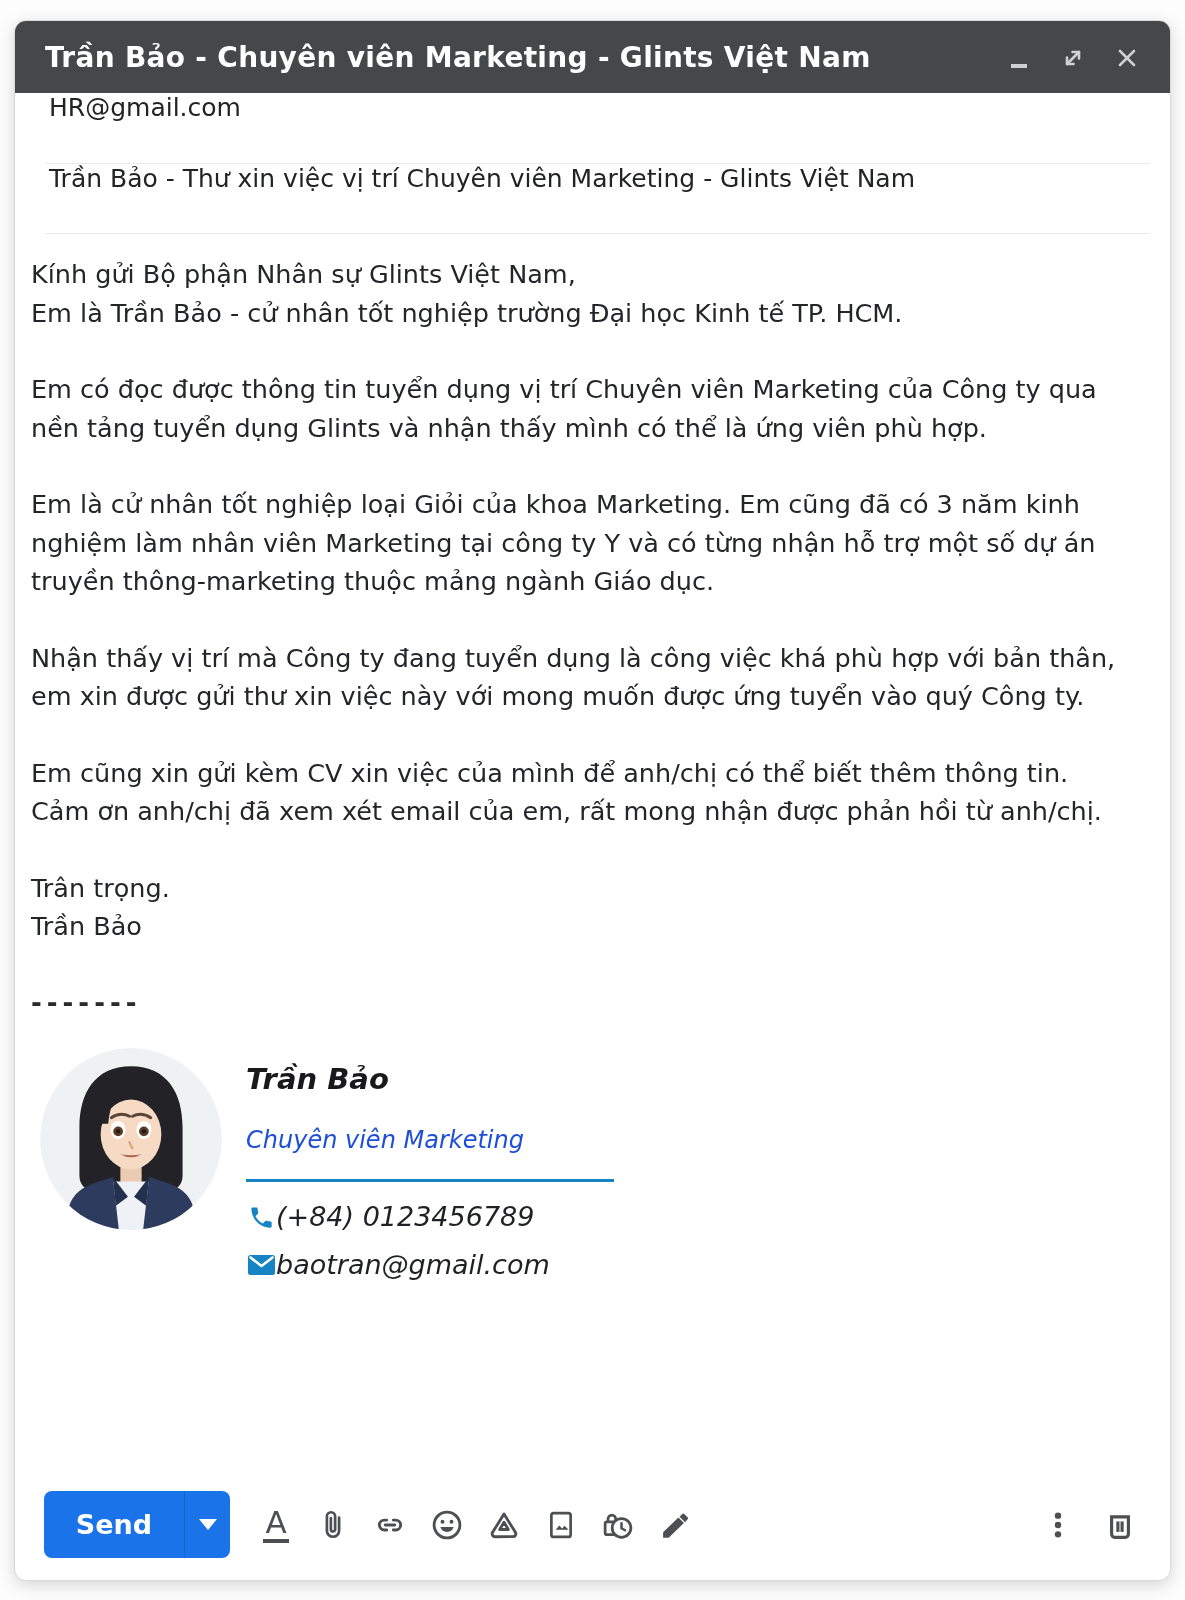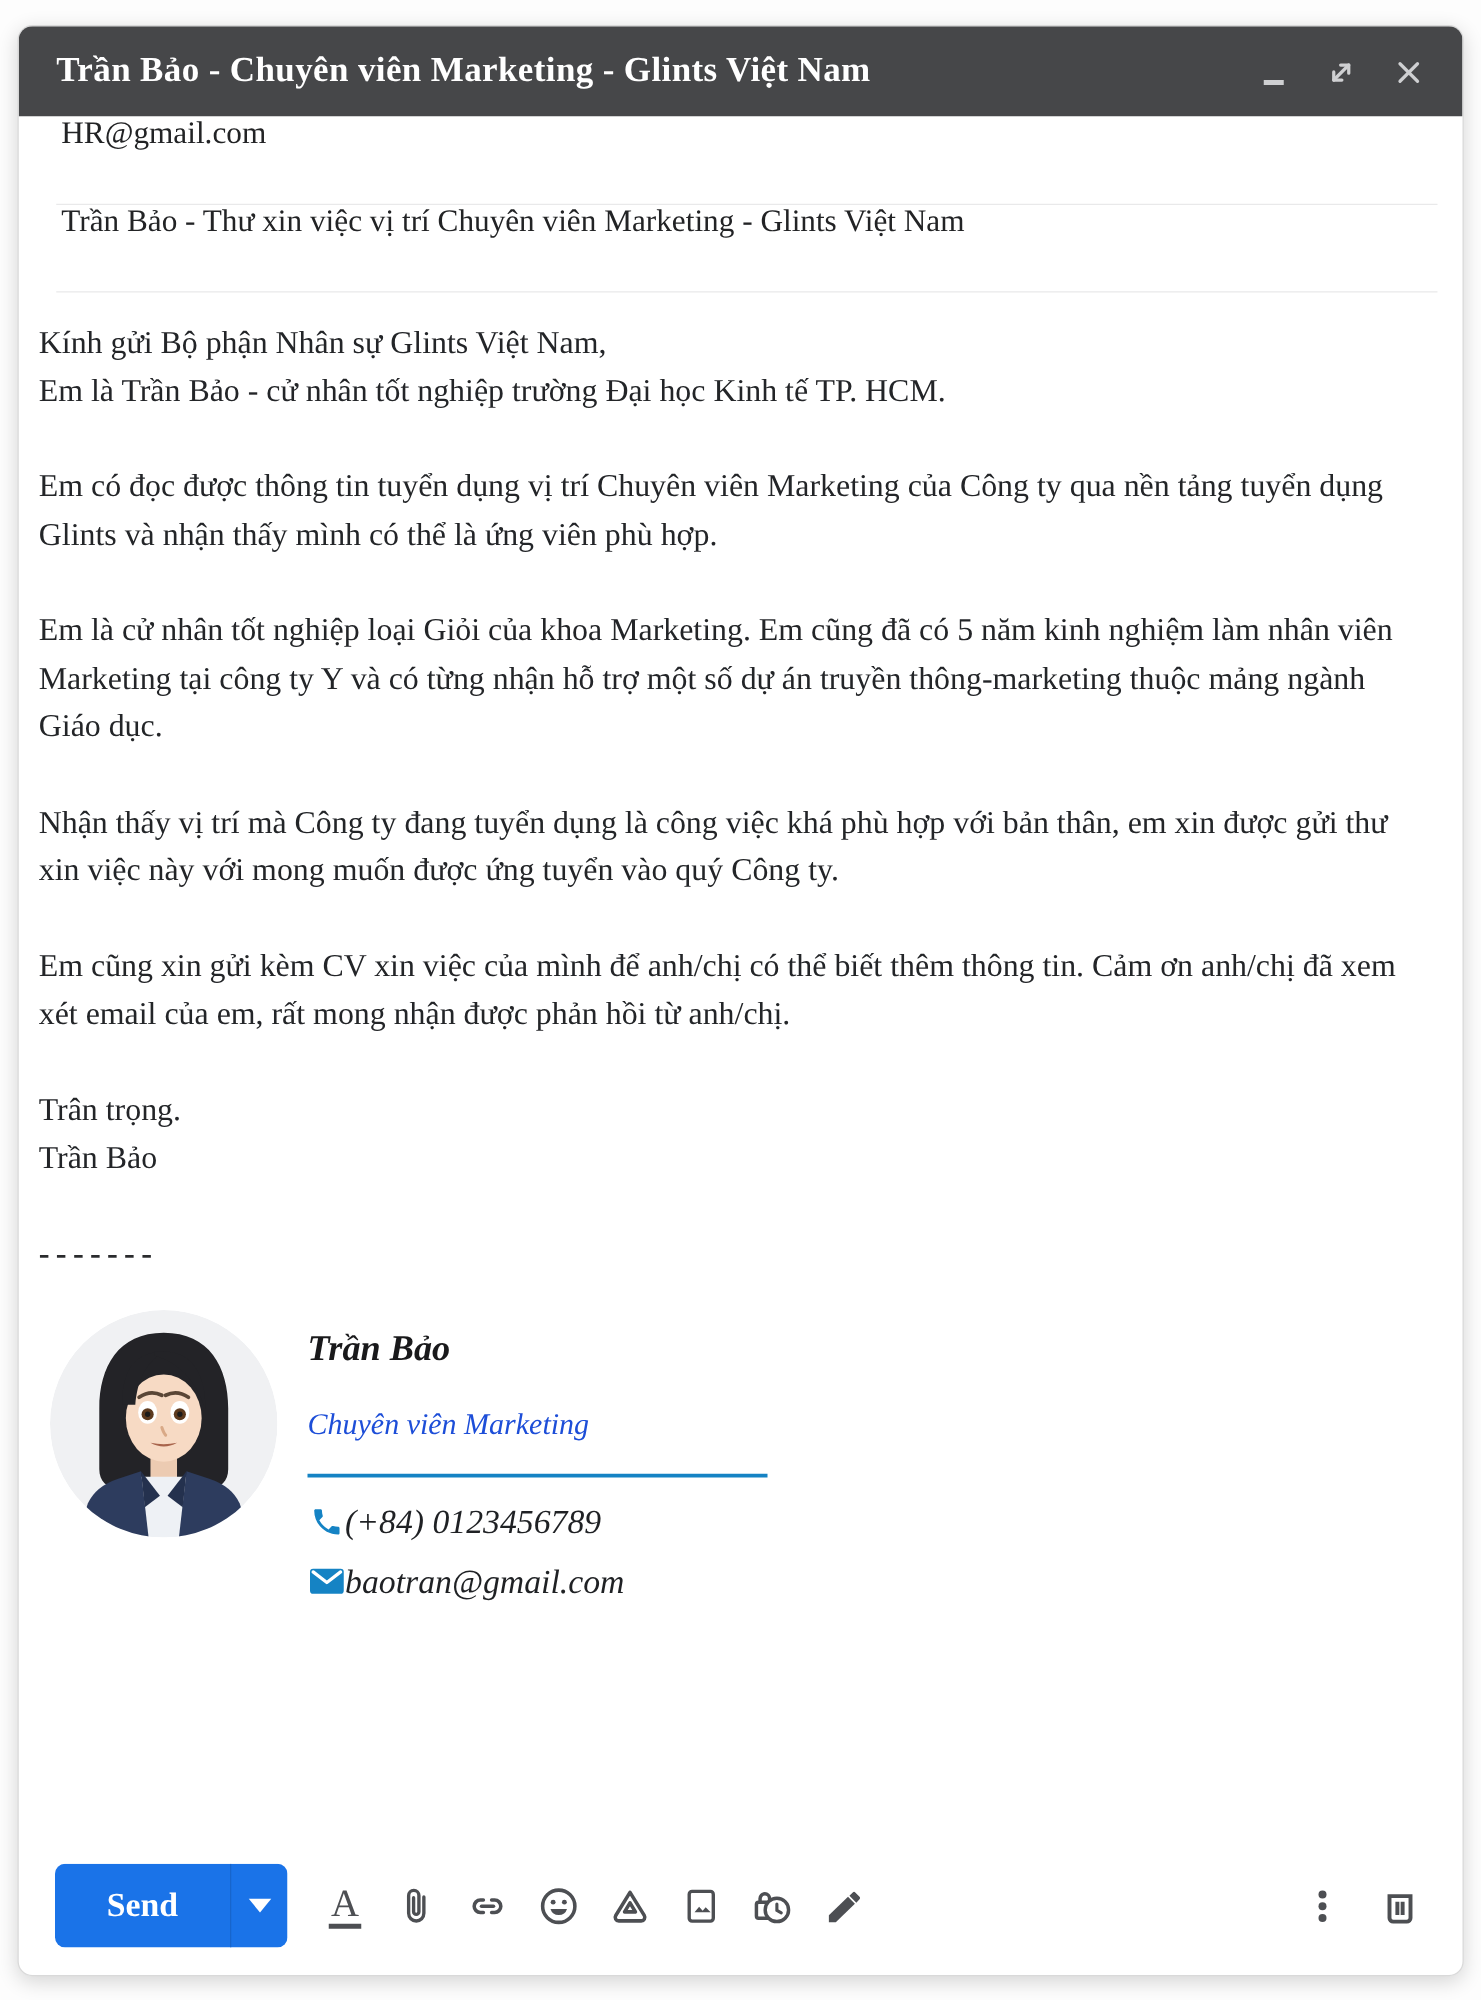--- a/index.html
+++ b/index.html
@@ -11,21 +11,20 @@
     overflow:hidden;
   }
   .window {
     position:absolute; left:14px; top:20px;
     width:1157px; height:1561px;
     background:#ffffff;
     border:1px solid #d9d9d9;
     border-radius:12px;
     box-shadow:0 4px 16px rgba(0,0,0,0.16);
     overflow:hidden;
-    font-family:Liberation Serif, serif;
   }
   
   .titlebar {
     height:72px; background:#464749;
     display:flex; align-items:center;
     padding:0 30px;
   }
   .titlebar-title {
     flex:1; color:#ffffff; font-size:28px; font-weight:600;
     letter-spacing:0.3px; white-space:nowrap; overflow:hidden;
@@ -129,21 +128,21 @@
 
   <div class="field-row subject">
     <span>Trần Bảo - Thư xin việc vị trí Chuyên viên Marketing - Glints Việt Nam</span>
   </div>
   <div class="divider"></div>
 
   <div class="mail-body">
     <p>Kính gửi Bộ phận Nhân sự Glints Việt Nam,
 Em là Trần Bảo - cử nhân tốt nghiệp trường Đại học Kinh tế TP. HCM.</p>
     <p>Em có đọc được thông tin tuyển dụng vị trí Chuyên viên Marketing của Công ty qua nền tảng tuyển dụng Glints và nhận thấy mình có thể là ứng viên phù hợp.</p>
-    <p>Em là cử nhân tốt nghiệp loại Giỏi của khoa Marketing. Em cũng đã có 5 năm kinh nghiệm làm nhân viên Marketing tại công ty Y và có từng nhận hỗ trợ một số dự án truyền thông-marketing thuộc mảng ngành Giáo dục.</p>
+    <p>Em là cử nhân tốt nghiệp loại Giỏi của khoa Marketing. Em cũng đã có 3 năm kinh nghiệm làm nhân viên Marketing tại công ty Y và có từng nhận hỗ trợ một số dự án truyền thông-marketing thuộc mảng ngành Giáo dục.</p>
     <p>Nhận thấy vị trí mà Công ty đang tuyển dụng là công việc khá phù hợp với bản thân, em xin được gửi thư xin việc này với mong muốn được ứng tuyển vào quý Công ty.</p>
     <p>Em cũng xin gửi kèm CV xin việc của mình để anh/chị có thể biết thêm thông tin. Cảm ơn anh/chị đã xem xét email của em, rất mong nhận được phản hồi từ anh/chị.</p>
     <p>Trân trọng.
 Trần Bảo</p>
 
     <div class="sig-dashes">-------</div>
 
     <div class="signature">
       <div class="avatar">
         <svg width="182" height="182" viewBox="0 0 120 120">

